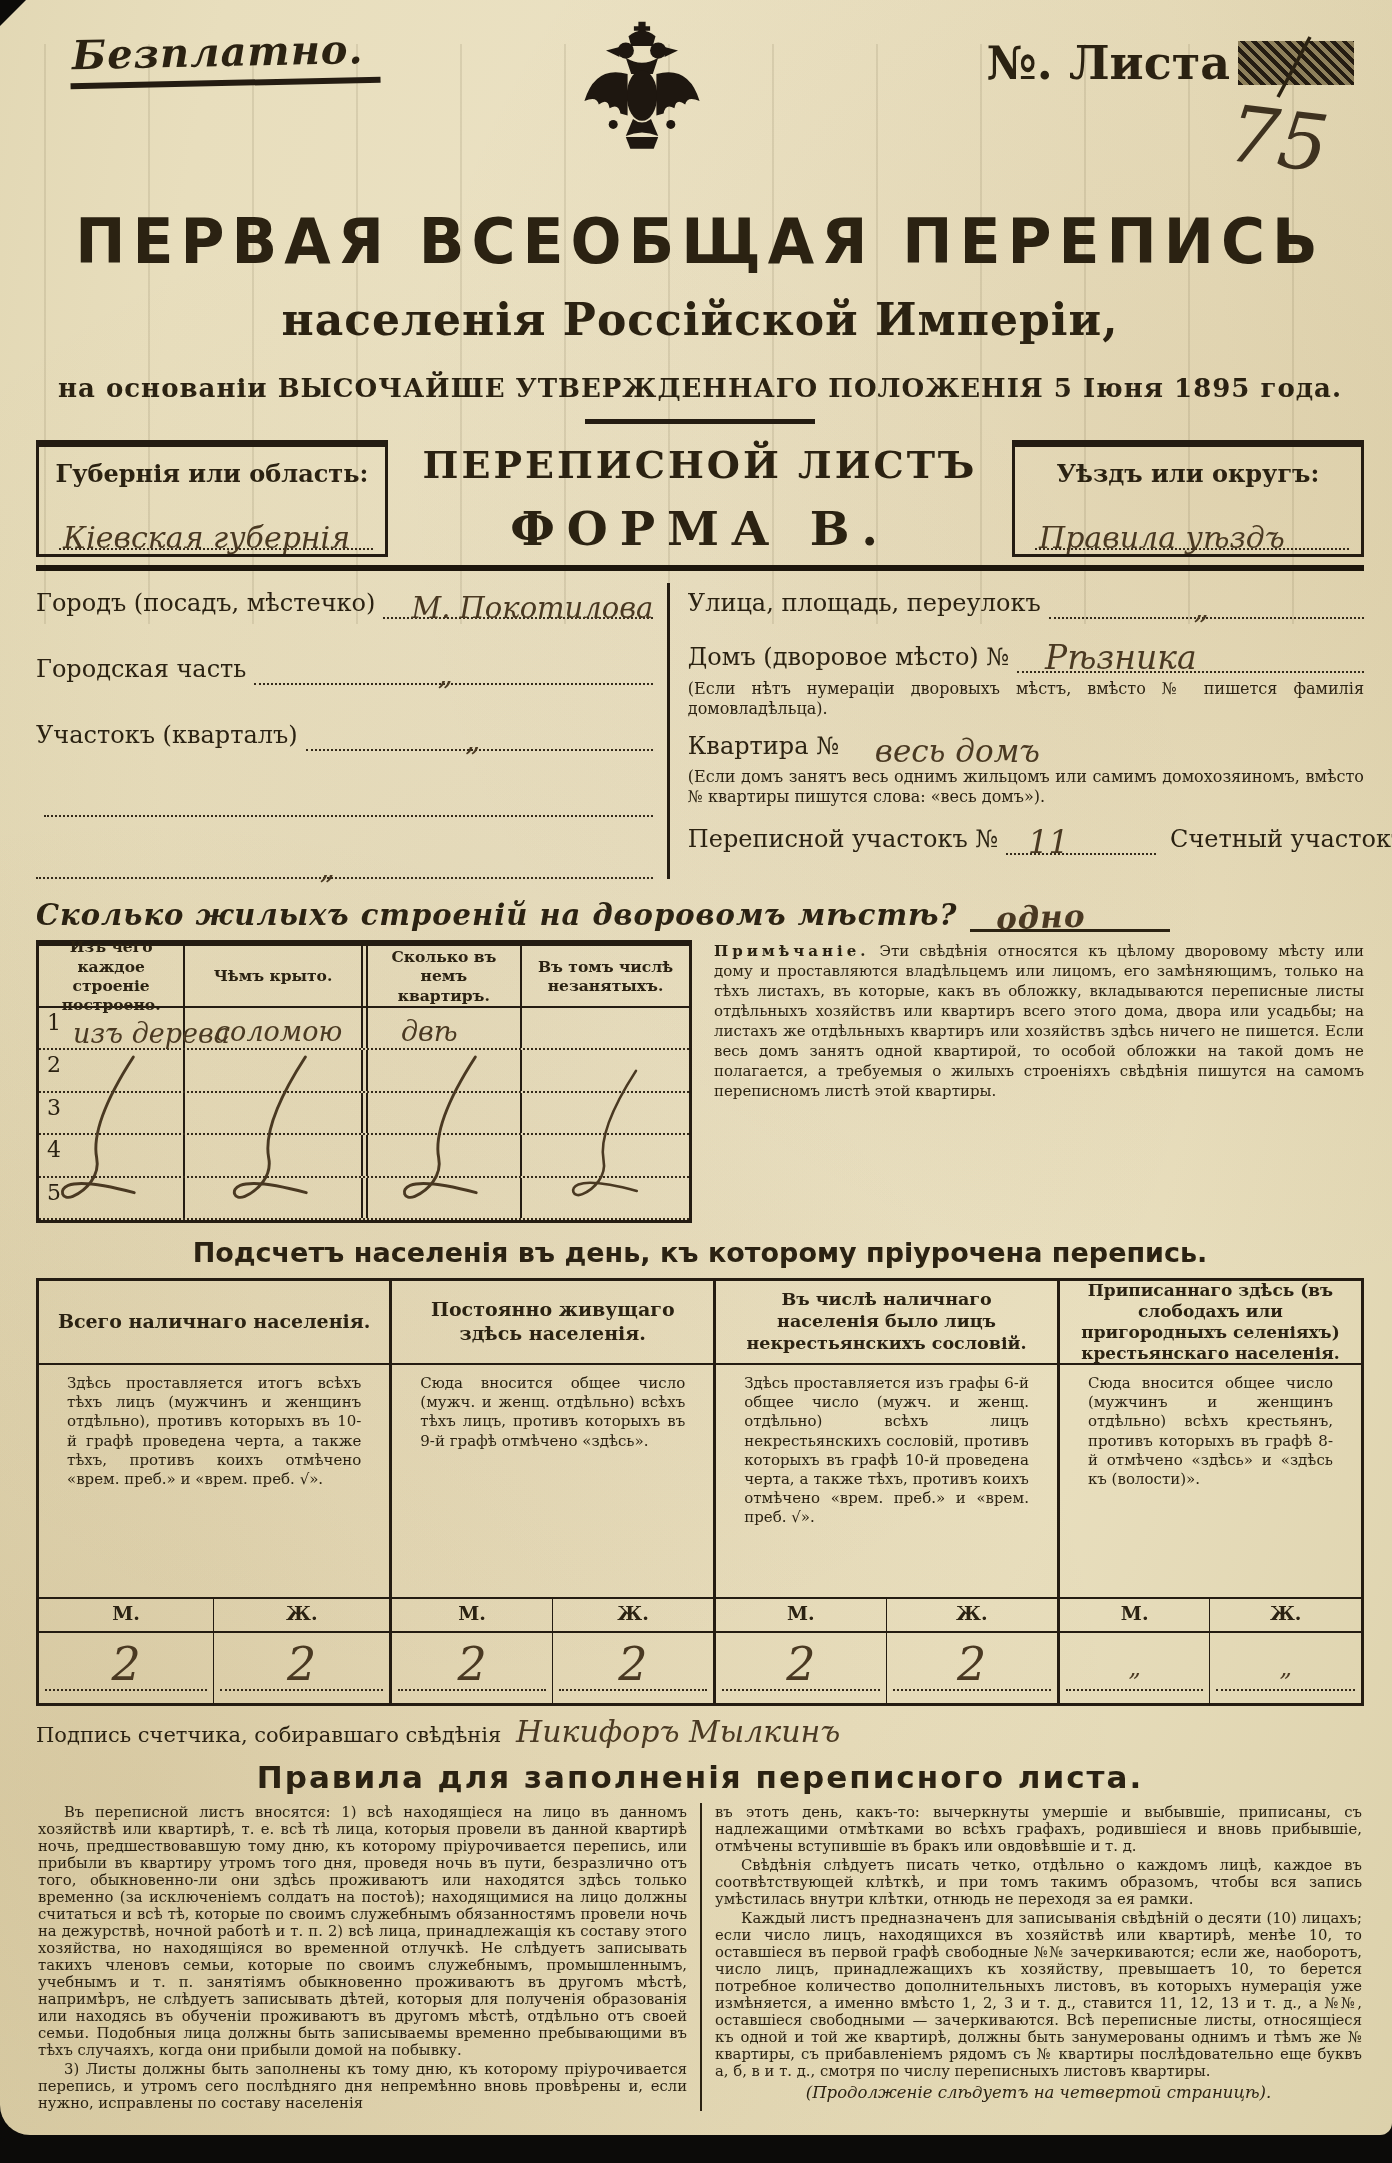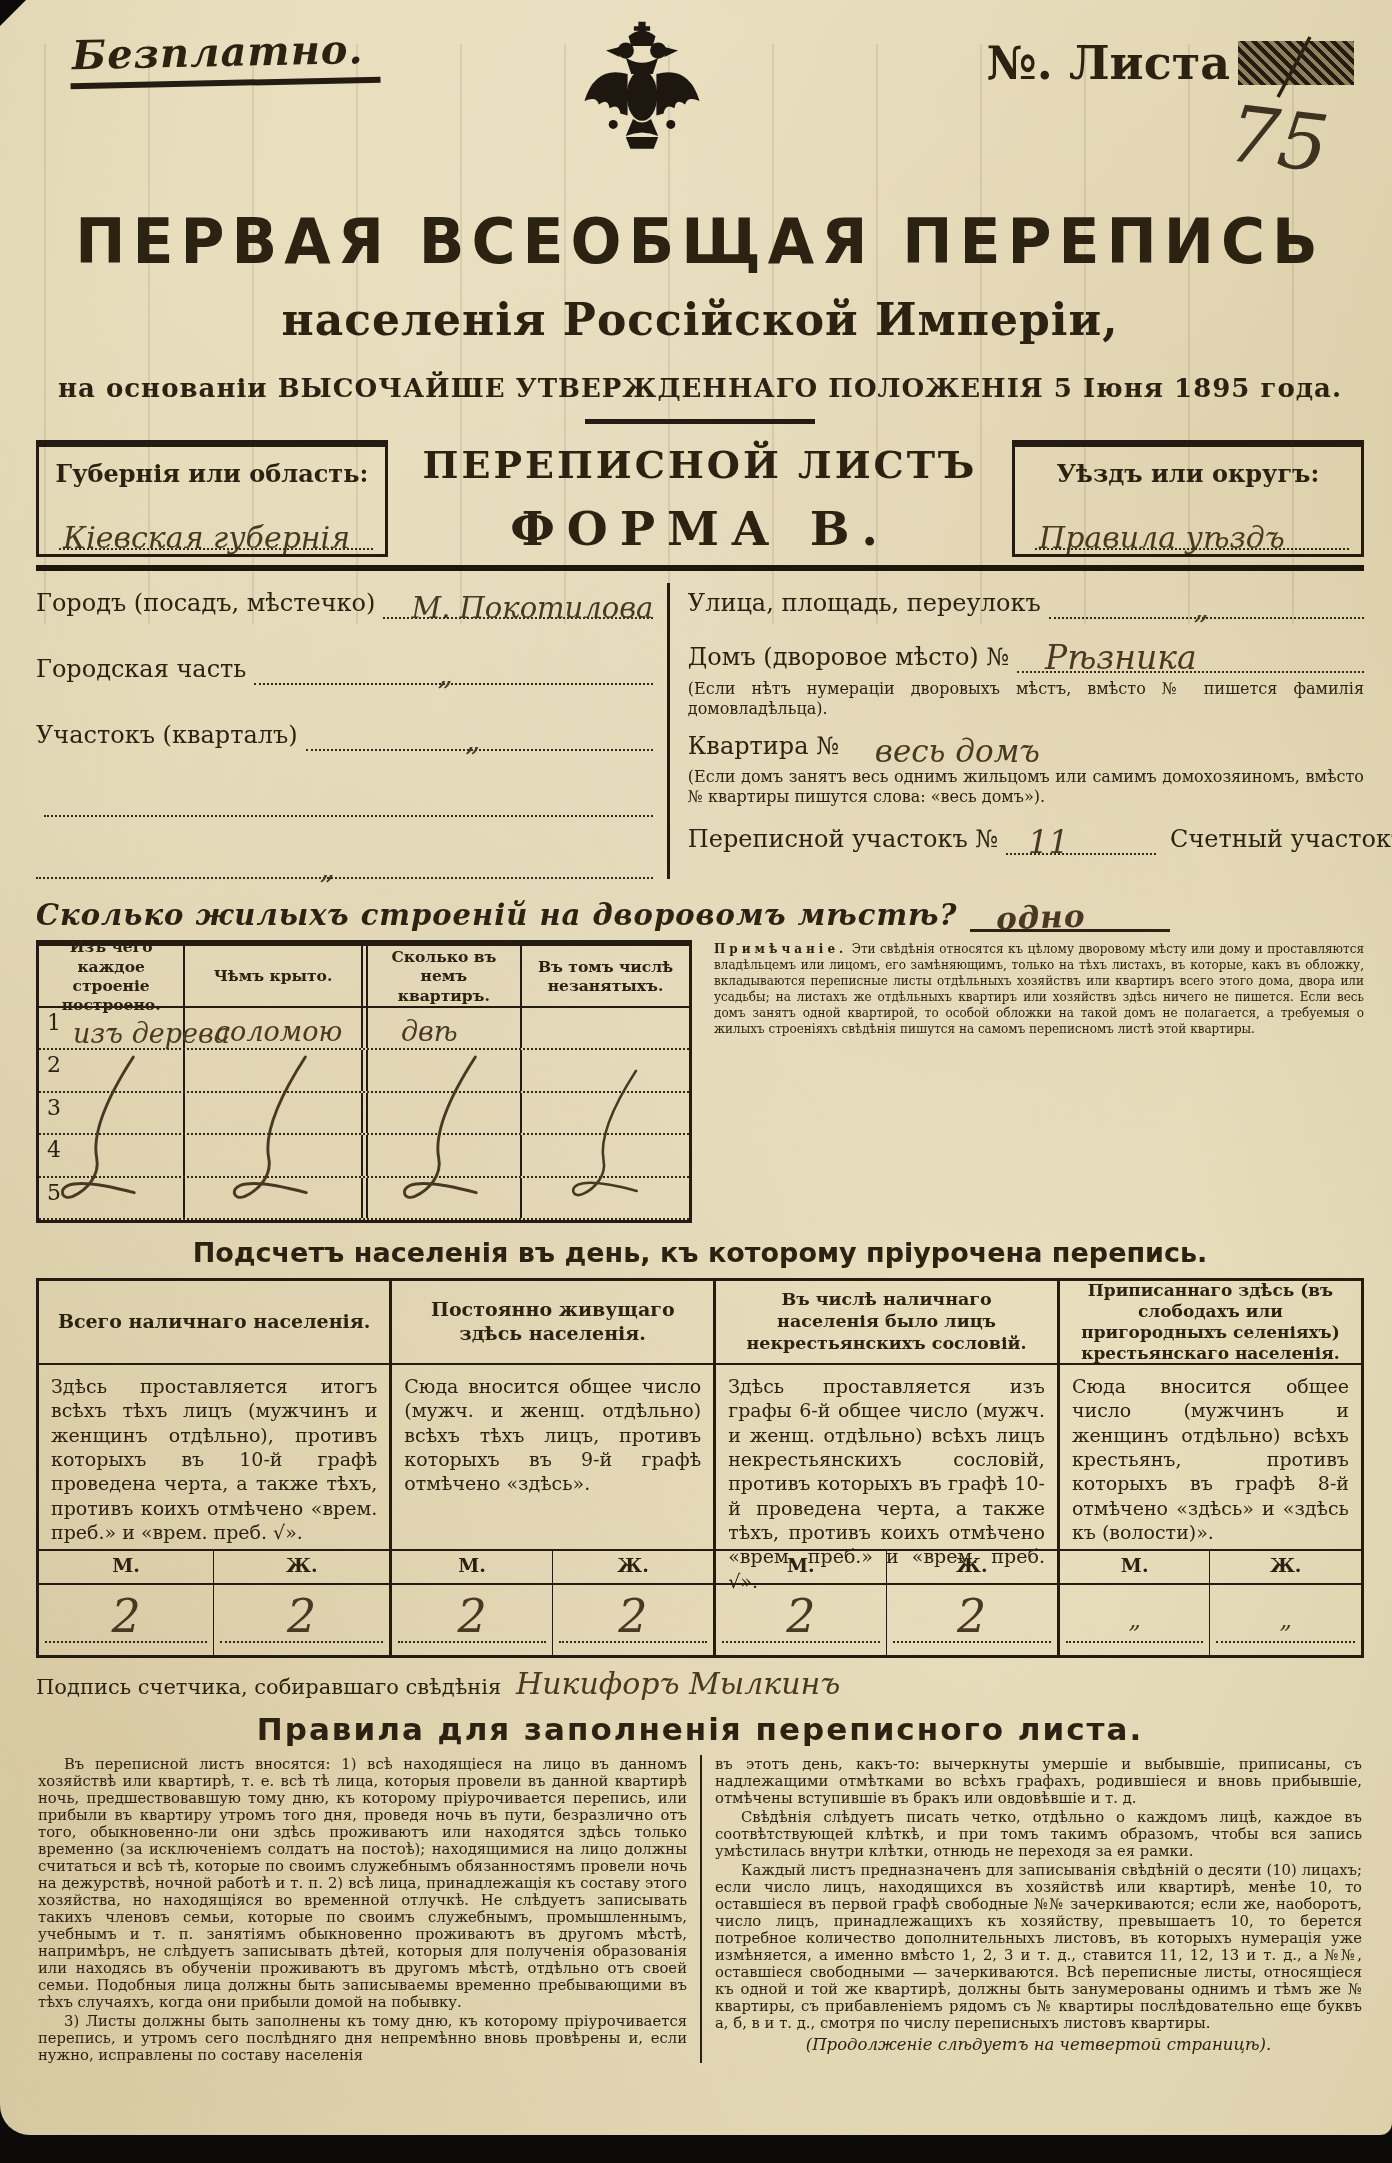--- a/index.html
+++ b/index.html
@@ -99,33 +99,33 @@
   .bc3{width:24.5%;border-left:7px double #241c12}
   .bc4{width:26%;border-left:2px solid #241c12}
   .rnum{position:absolute;left:8px;top:2px;font-size:22px}
   .bbody .hw{position:absolute;font-size:27px}
   .hw-der{left:34px;top:10px}
   .hw-sol{left:176px;top:8px}
   .hw-dve{left:362px;top:8px}
   .fl{position:absolute;width:110px;height:168px;top:42px;pointer-events:none}
   .fl1{left:10px}.fl2{left:182px}.fl3{left:352px}.fl4{left:516px;height:146px;top:58px}
 
-  .note{flex:1;font-size:12px;line-height:1.33;text-align:justify;padding-top:2px}
+  .note{flex:1;font-size:15px;line-height:1.33;text-align:justify;padding-top:2px}
   .nlabel{font-weight:bold;letter-spacing:4px}
 
   
   .sumhead{margin-top:14px;text-align:center;font-family:"DejaVu Sans",sans-serif;font-weight:bold;font-size:27px}
   .sumtable{margin-top:10px;border:3.5px solid #241c12;display:flex}
   .sgroup{display:flex;flex-direction:column;box-sizing:border-box}
   .sg1{width:26.5%}
   .sg2{width:24.5%;border-left:3px solid #241c12}
   .sg3{width:26%;border-left:3px solid #241c12}
   .sg4{width:23%;border-left:3px solid #241c12}
   .stitle{height:84px;display:flex;align-items:center;justify-content:center;text-align:center;font-weight:bold;font-size:19px;line-height:1.25;padding:4px 12px;border-bottom:2.5px solid #241c12;box-sizing:border-box}
-  .sdesc{height:186px;font-size:19px;line-height:1.28;text-align:justify;padding:9px 12px;border-bottom:2.5px solid #241c12;box-sizing:border-box}
+  .sdesc{height:234px;font-size:15px;line-height:1.28;text-align:justify;padding:9px 28px;border-bottom:2.5px solid #241c12;box-sizing:border-box}
   .smzh{height:34px;display:flex;border-bottom:2.5px solid #241c12;font-weight:bold;font-size:19px;text-align:center;box-sizing:border-box}
   .smzh span{width:50%;padding-top:3px;box-sizing:border-box}
   .smzh span:first-child{border-right:1.5px solid #241c12}
   .svals{height:70px;display:flex}
   .sval{width:50%;position:relative;text-align:center;box-sizing:border-box}
   .sval:first-child{border-right:1.5px solid #241c12}
   .vline{position:absolute;left:6px;right:6px;bottom:12px;border-bottom:2.5px dotted #33291a}
   .sval .hw{position:relative;font-size:46px;line-height:62px;z-index:1}
   .sg4 .sval .hw{font-size:24px;line-height:70px}
 

